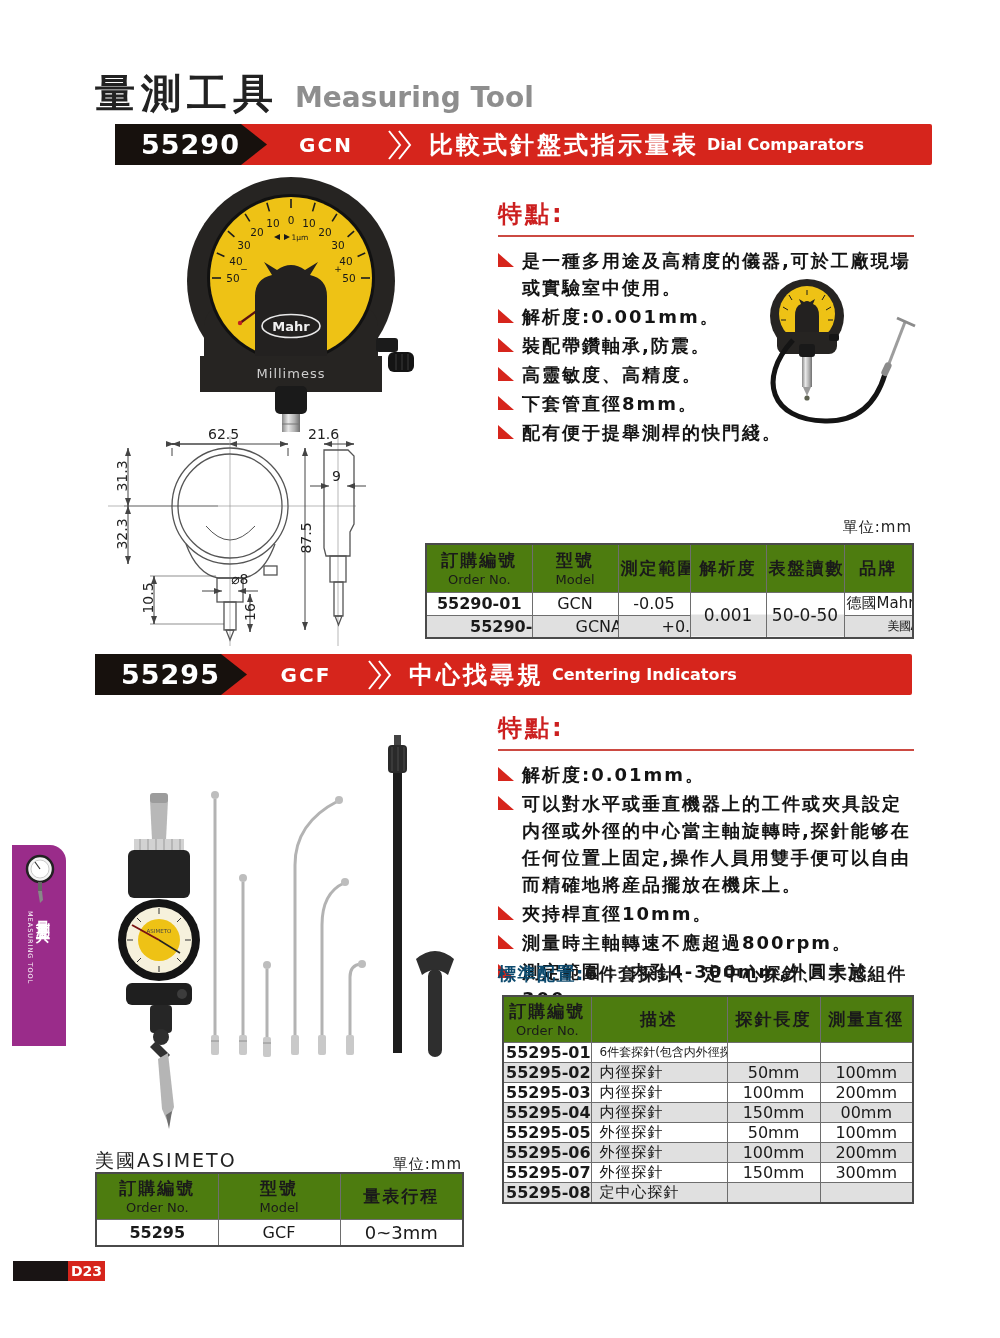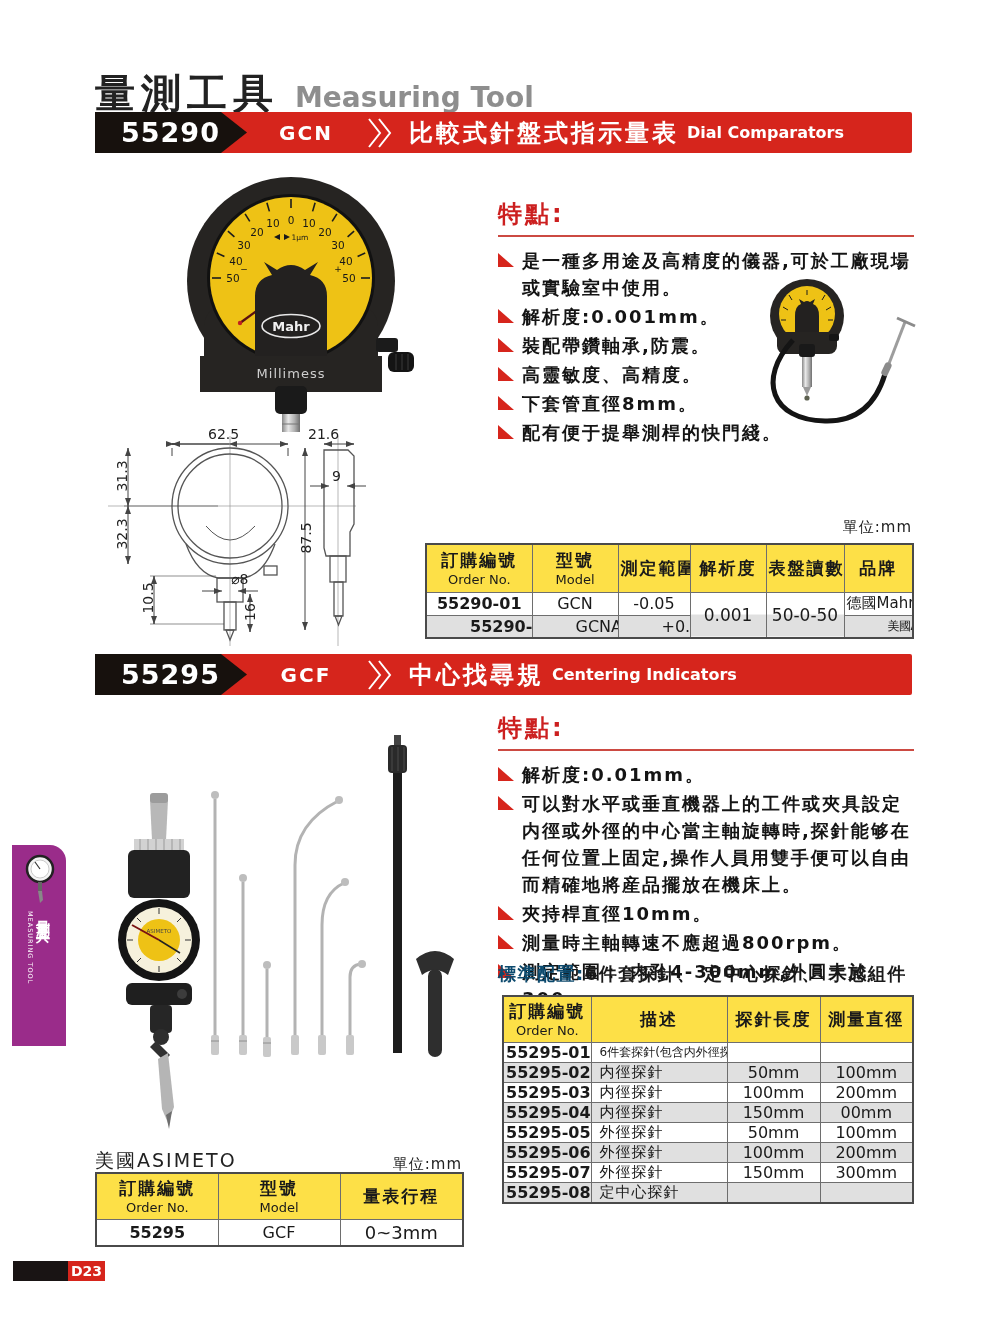--- a/index.html
+++ b/index.html
@@ -37,21 +37,21 @@
 
   
   .stdcfg{font-size:18px;font-weight:700;letter-spacing:1.5px;}
   .stdcfg .red{color:#0c4a6e;}
 
   
   table{border-collapse:collapse;table-layout:fixed;background:#fff;}
   th,td{border:1px solid #6e6e6e;text-align:center;vertical-align:middle;
         overflow:hidden;white-space:nowrap;padding:0 2px;box-sizing:border-box;}
   table{border:2px solid #4a4a4a;}
-  th{background:#fde047;font-weight:700;}
+  th{background:#4d7c0f;font-weight:700;}
   th .zh{font-size:17px;letter-spacing:2px;}
   th .en{font-size:13px;font-weight:400;letter-spacing:0;}
   .ord{font-weight:700;font-size:16px;}
   .cellv{font-size:16px;}
   .merged{background:linear-gradient(to bottom,#fff 0 50%,#e0e0e0 50% 100%);font-size:17px;}
   #table1{width:487px;} #table1 th{height:48px;} #table1 td{height:23px;}
   #table1 tr.alt td{background:#e0e0e0;padding-left:43px;}
   .brand1{font-size:15px;letter-spacing:0;}
   .brand2{font-size:12px;letter-spacing:-0.5px;}
   #table2{width:410px;} #table2 th{height:46px;} #table2 td{height:18px;}
@@ -84,21 +84,21 @@
 </head>
 <body>
 
 <div class="page">
 
   <div class="abs page-title">
     <span class="zh">量測工具</span>
     <span class="en">Measuring Tool</span>
   </div>
 
-  <div class="abs banner" style="top:112px;">
+  <div class="abs banner" style="top:124px;margin-left:20px;">
     <div class="code">55290</div>
     <div class="model">GCN</div>
     <svg class="chev" width="30" height="32" viewBox="0 0 30 32">
       <polyline points="4,2 15,16 4,30" fill="none" stroke="#fff" stroke-width="2"></polyline>
       <polyline points="14,2 25,16 14,30" fill="none" stroke="#fff" stroke-width="2"></polyline>
     </svg>
     <span class="zh">比較式針盤式指示量表</span>
     <span class="en">Dial Comparators</span>
   </div>
 

